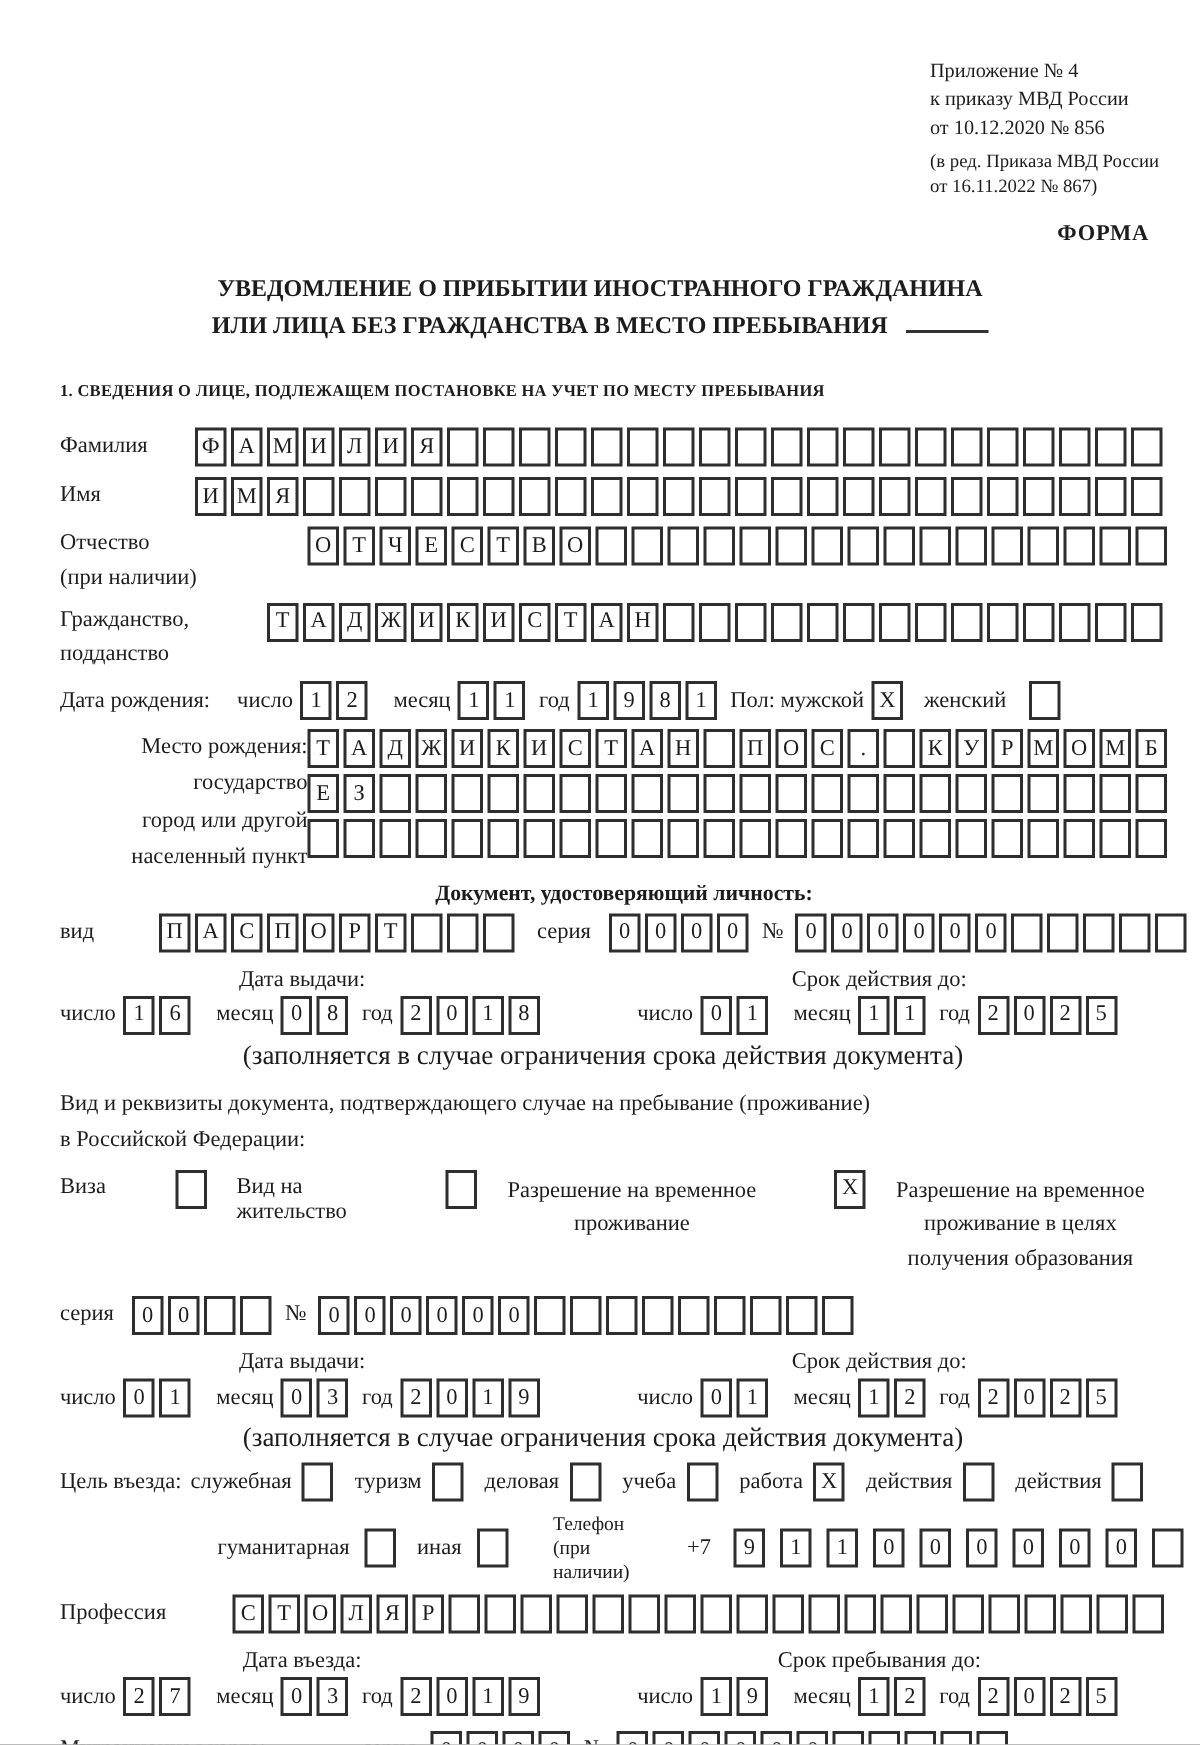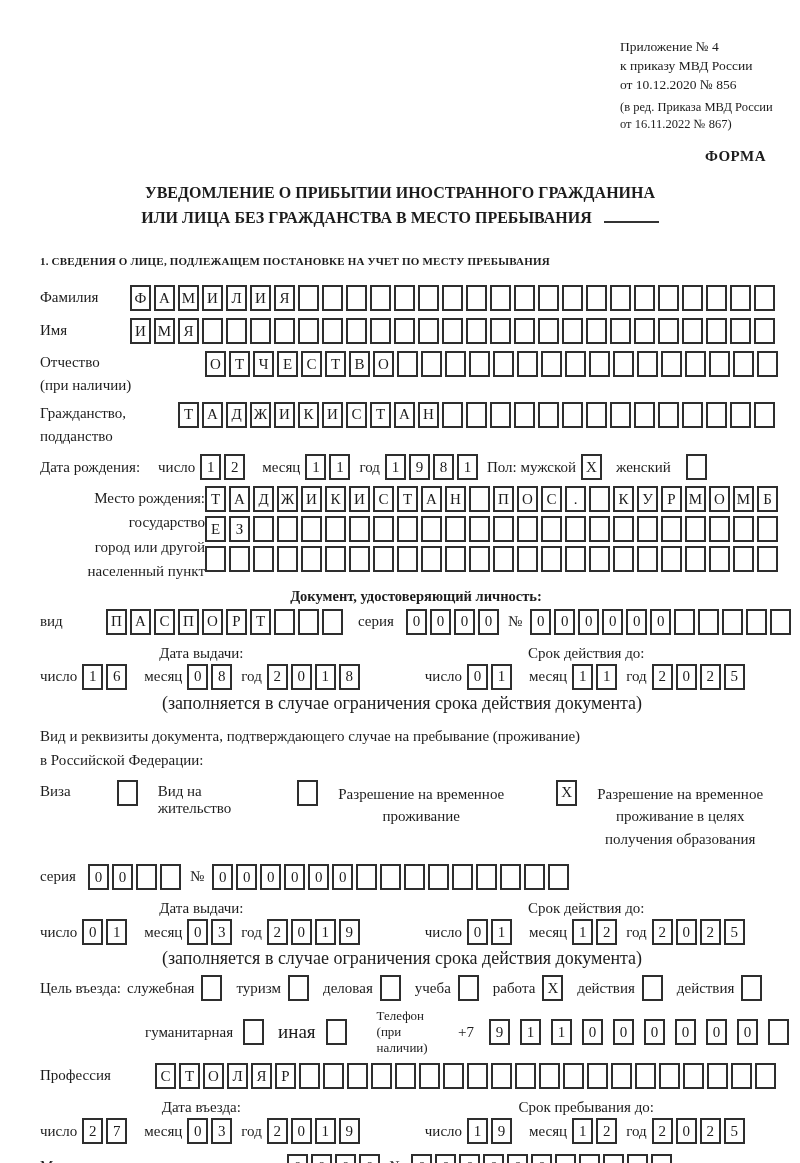--- a/index.html
+++ b/index.html
@@ -547,21 +547,21 @@
       <span class="cell cb">X</span>
       <span class="olbl" style="font-size:15px;">действия</span>
       <span class="cell cb"></span>
       <span class="olbl" style="font-size:15px;">действия</span>
       <span class="cell cb"></span>
     </div>
 
     <div class="row purpose purpose2" style="align-items:center;">
       <span class="olbl" style="font-size:15px; margin-left:0;">гуманитарная</span>
       <span class="cell cb" style="margin-left:10px;"></span>
-      <span class="olbl" style="font-size:19px;">иная</span>
+      <span class="olbl" style="font-size:15px;">иная</span>
       <span class="cell cb" style="margin-left:10px;"></span>
       <span class="phone-lbl" style="padding-top:0;">Телефон (при наличии)</span>
       <span class="phone-prefix" style="margin-top:0;">+7</span>
       <span class="cells">
           <span class="cell">9</span>
           <span class="cell">1</span>
           <span class="cell">1</span>
           <span class="cell">0</span>
           <span class="cell">0</span>
           <span class="cell">0</span>

